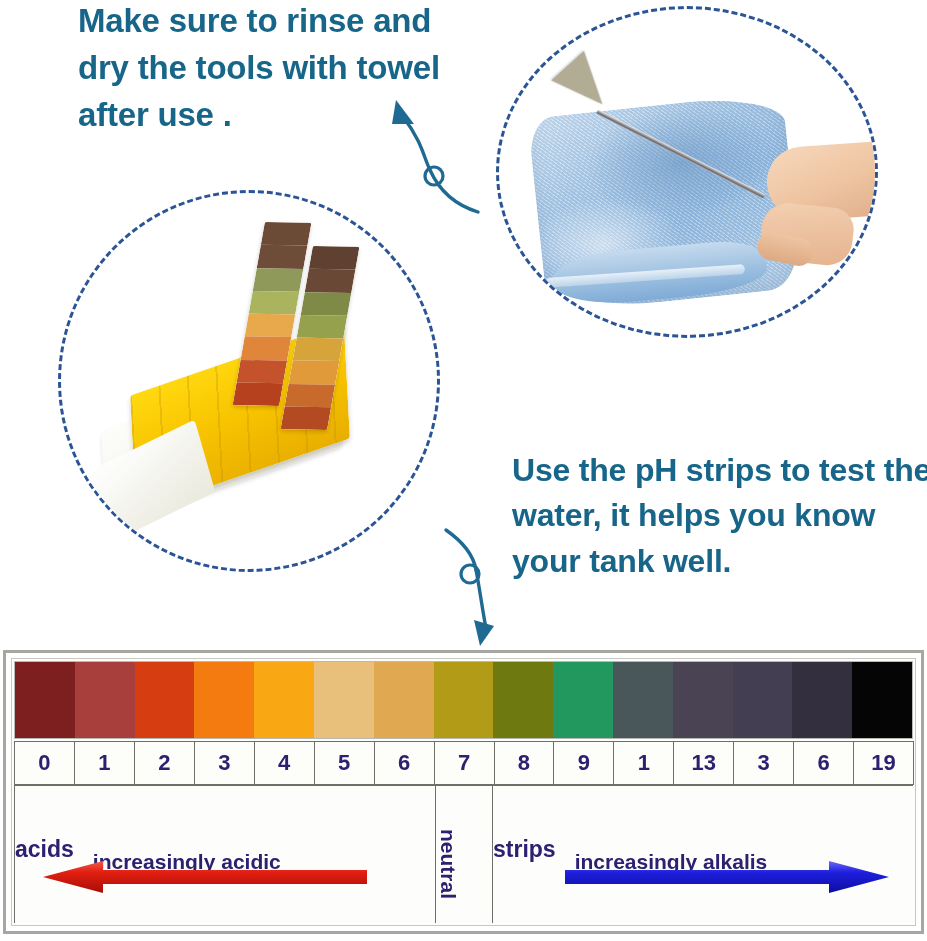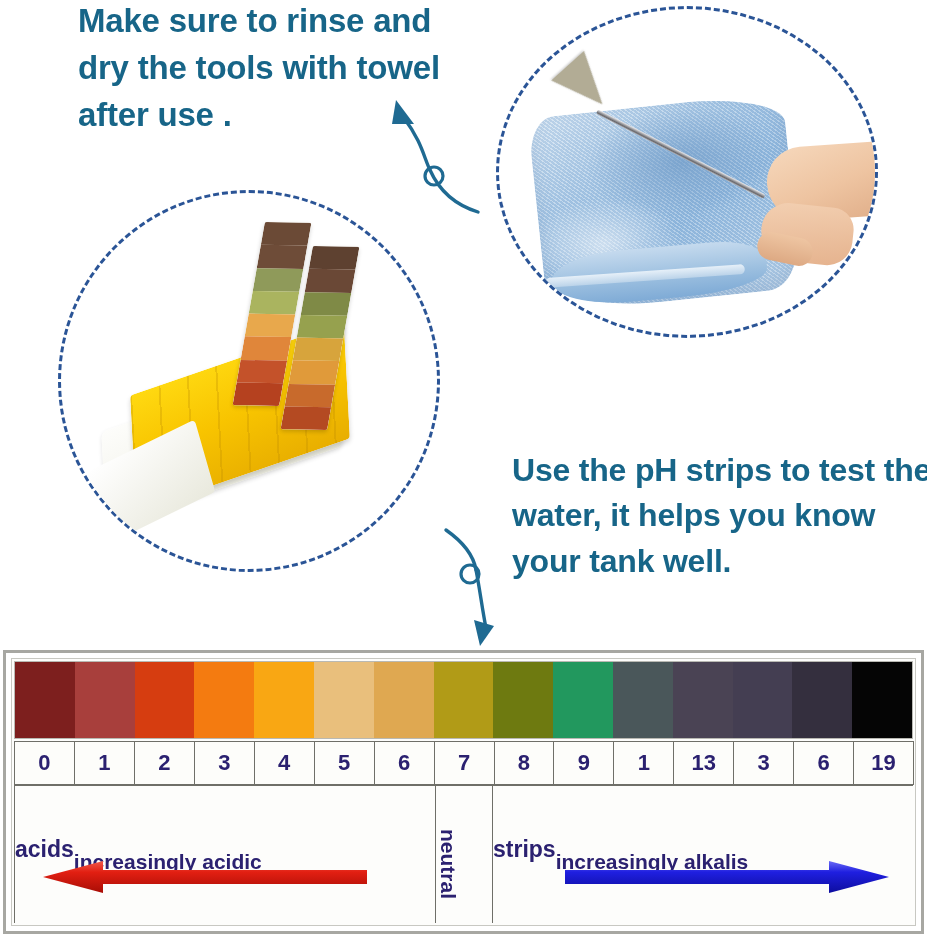--- a/index.html
+++ b/index.html
@@ -285,20 +285,21 @@
   .legend-title {
     font-size: 23px;
     font-weight: bold;
     color: #2b2170;
     margin-bottom: 24px;
   }
   .legend-sub {
     font-size: 21px;
     font-weight: bold;
     color: #2b2170;
+    margin-left: 19px;
   }
   .legend-vertical {
     font-size: 21px;
     font-weight: bold;
     color: #2b2170;
     writing-mode: vertical-rl;
     text-orientation: mixed;
     margin-top: 6px;
   }
 

